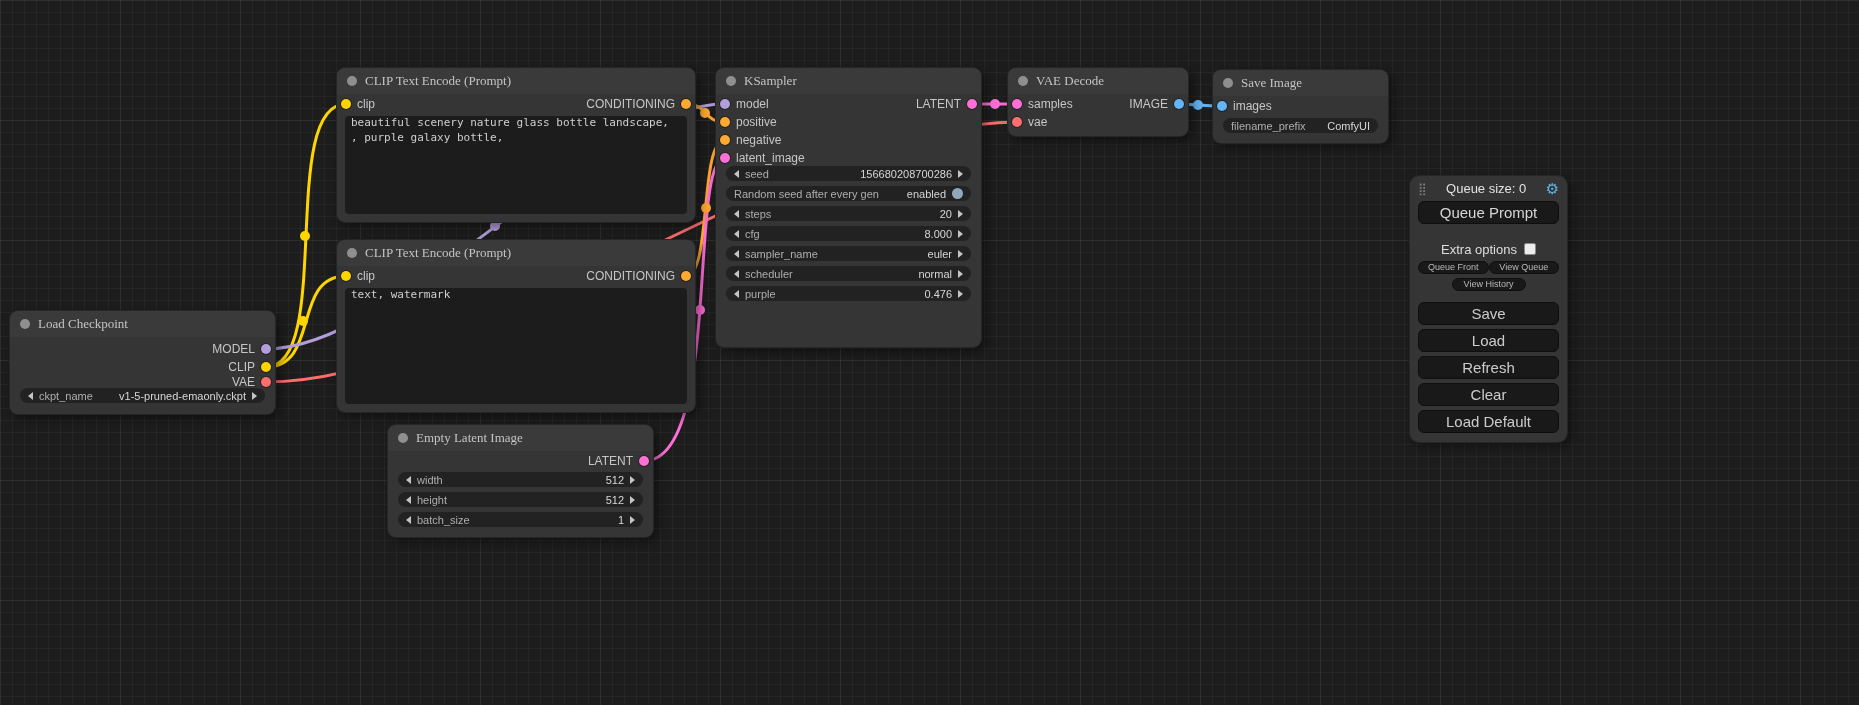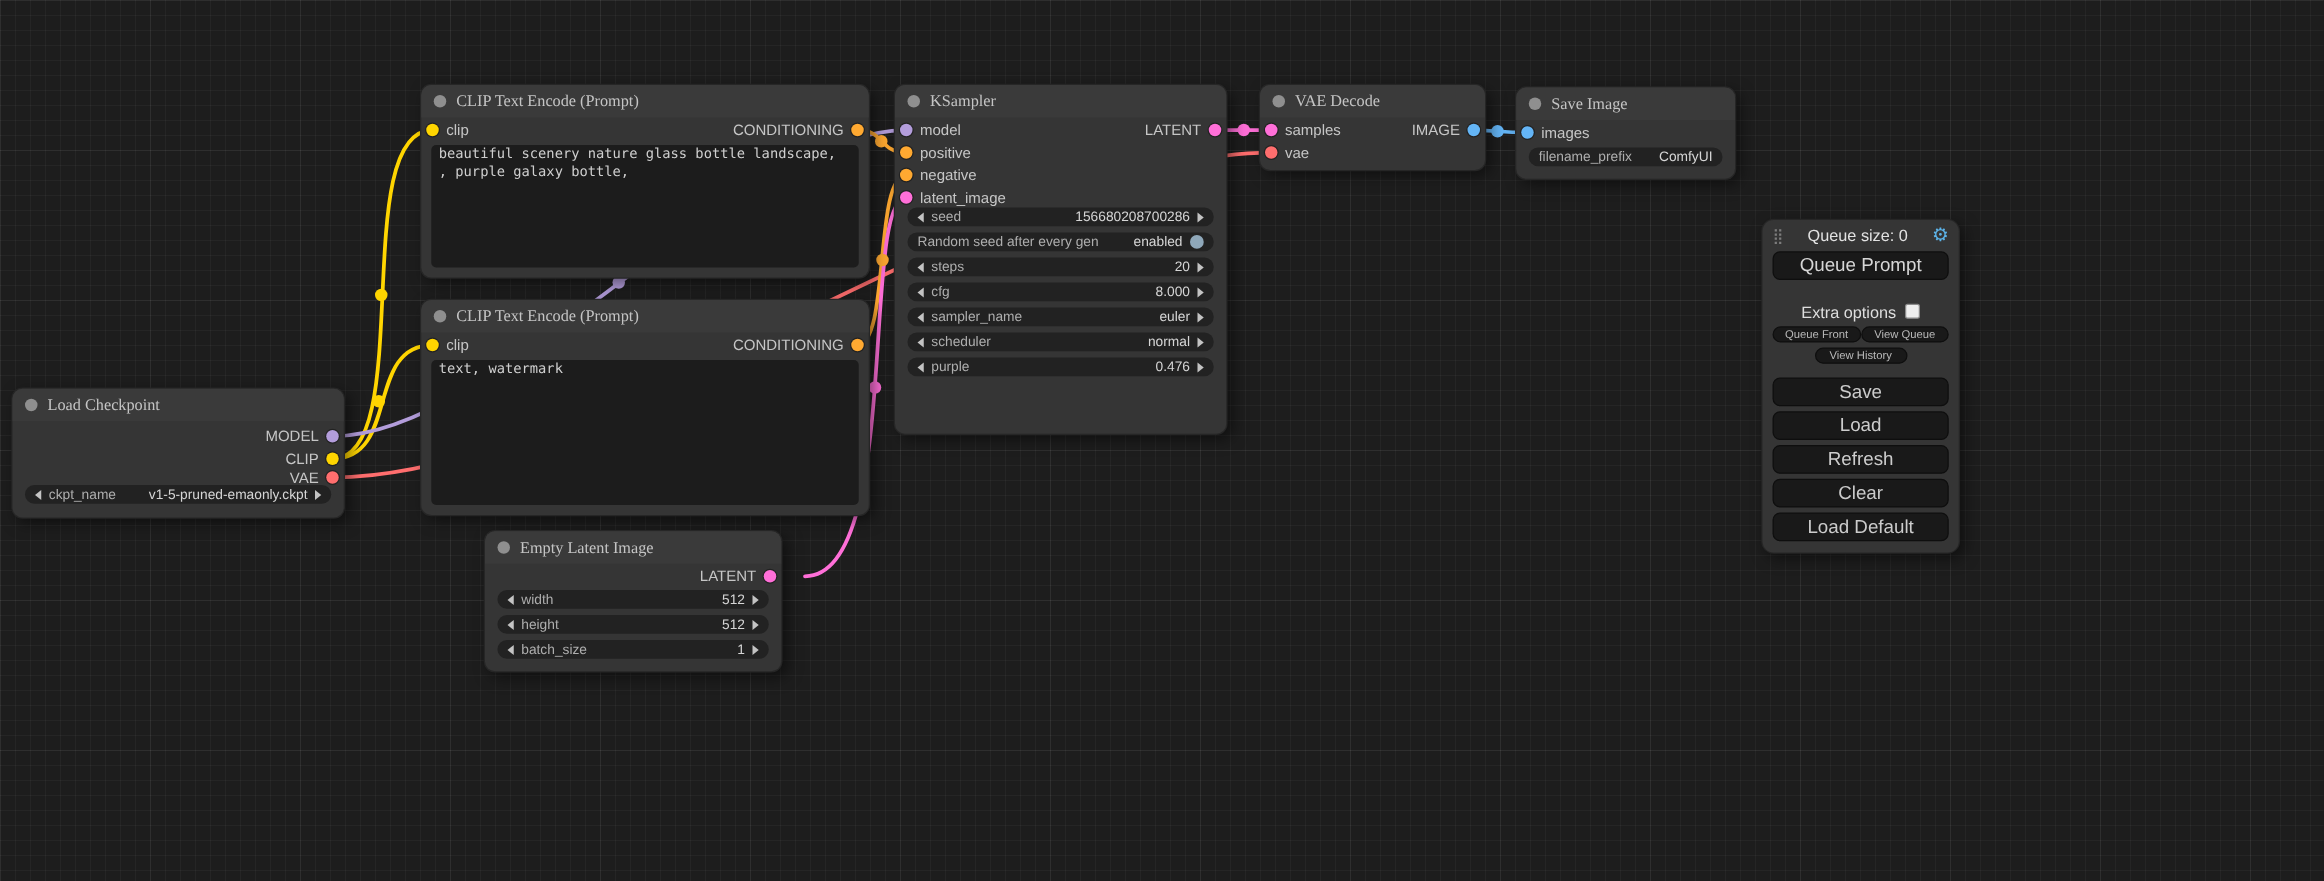--- a/index.html
+++ b/index.html
@@ -141,21 +141,21 @@
     </div>
     <div class="row" style="top:27px">
       <span class="dot in c-clip"></span>
       <span class="in-label">clip</span>
       <span class="out-label">CONDITIONING</span>
       <span class="dot out c-cond"></span>
     </div>
     <div class="prompt-box" style="top:48px;bottom:8px">text, watermark</div>
   </div>
 
-  <div class="node" style="left:388px;top:425px;width:237px;height:112px">
+  <div class="node" style="left:388px;top:425px;width:265px;height:112px">
     <div class="node-title">
       <span class="collapse-dot"></span>
       <span class="title-text">Empty Latent Image</span>
     </div>
     <div class="row" style="top:27px">
       <span class="out-label">LATENT</span>
       <span class="dot out c-latent"></span>
     </div>
     <div class="widget" style="top:47px">
       <span class="tri tri-l"></span>

